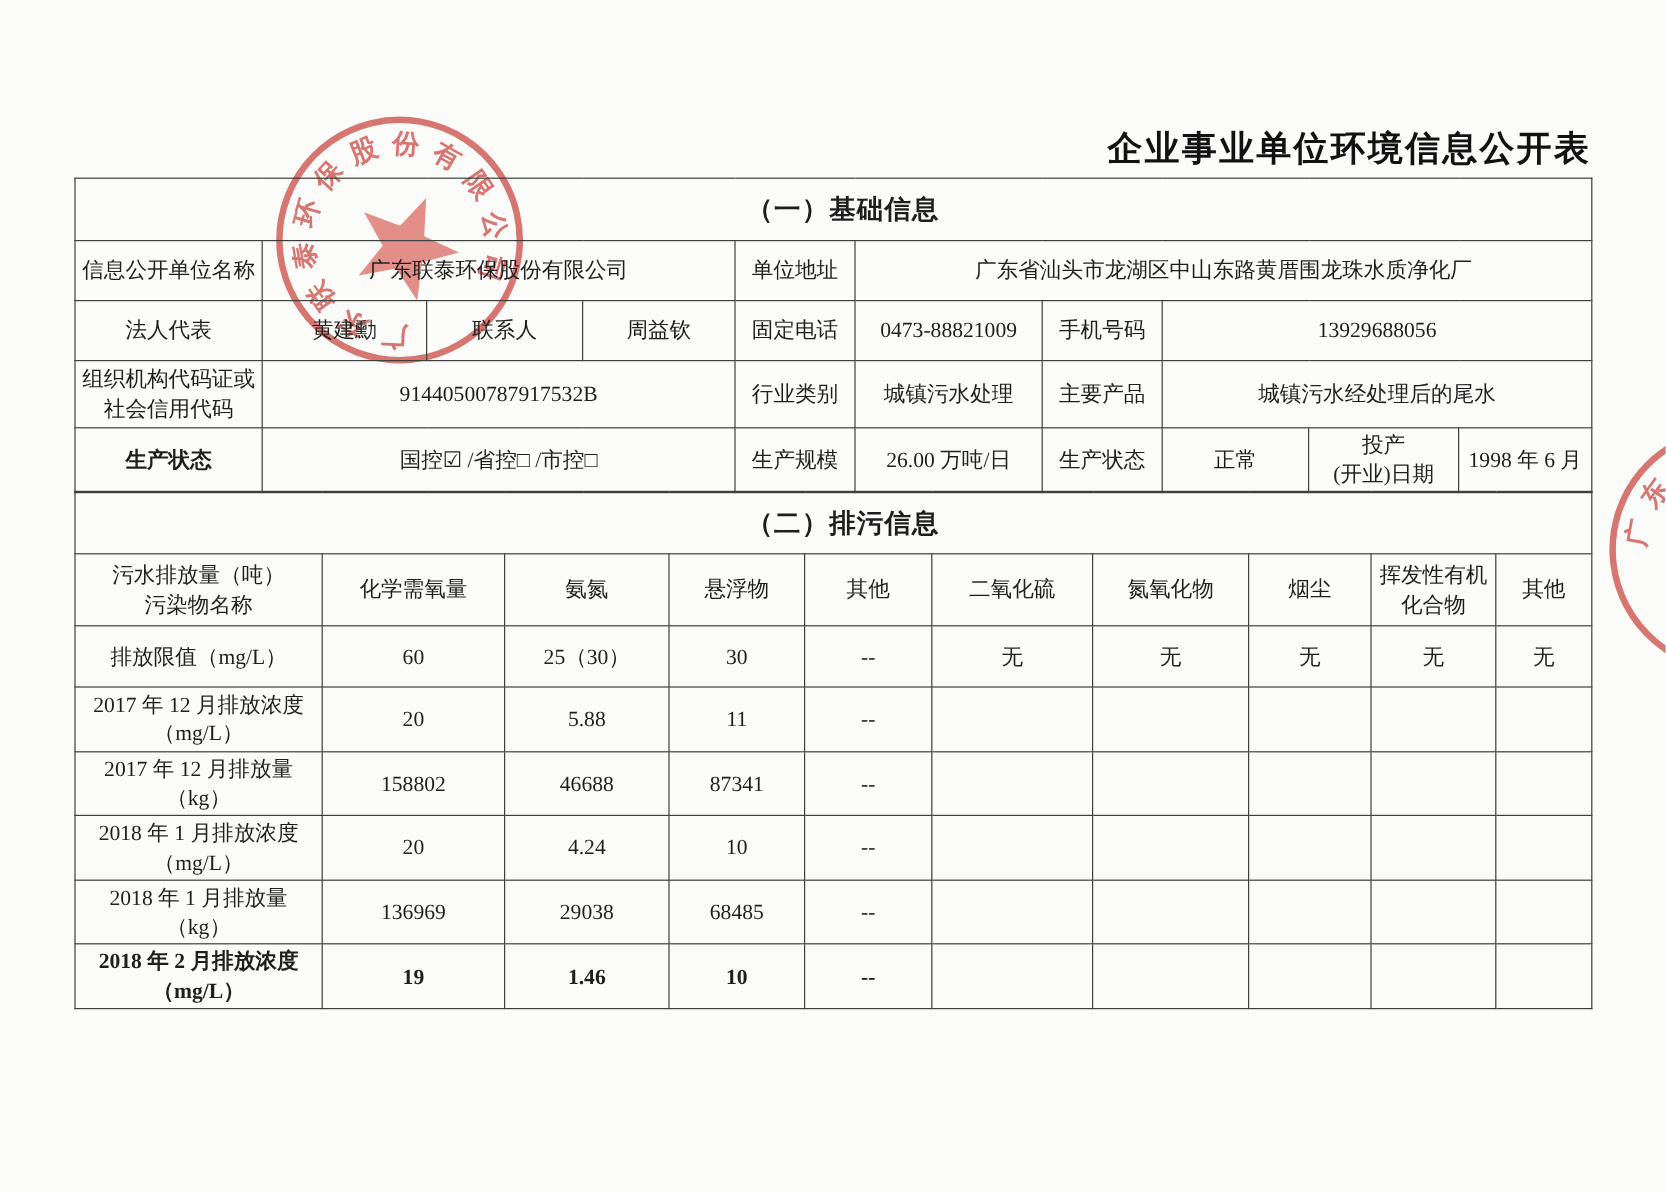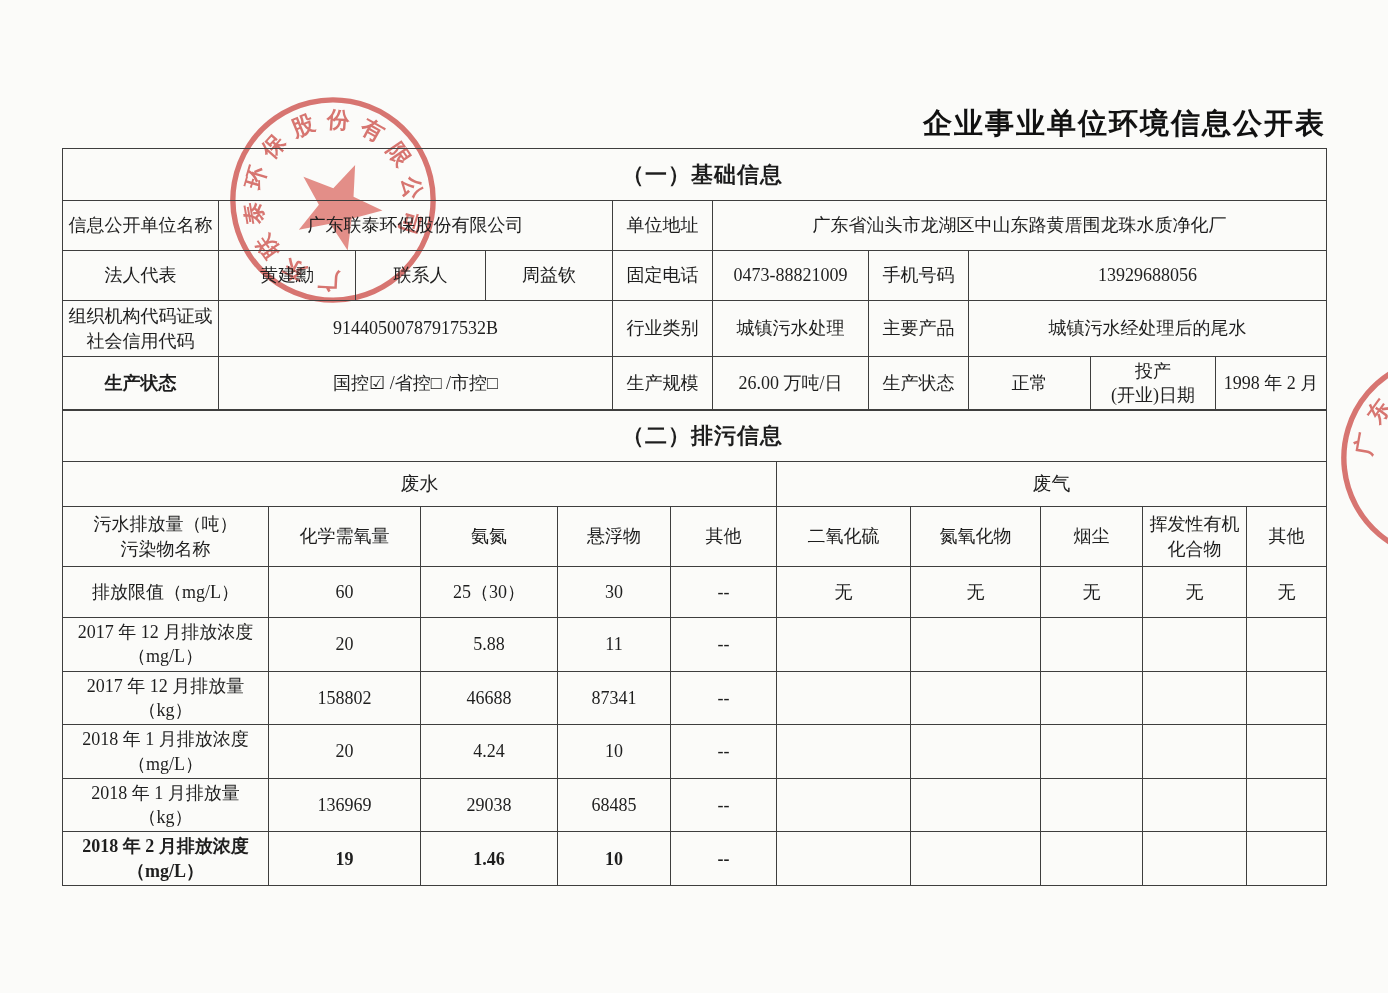--- a/index.html
+++ b/index.html
@@ -121,21 +121,21 @@
       <td style="font-weight:bold">生产状态</td>
       <td colspan="3">国控☑ /省控□ /市控□</td>
       <td>生产规模</td>
       <td>26.00 万吨/日</td>
       <td>生产状态</td>
       <td>正常</td>
       <td class="two-line">
         <div>投产</div>
         <div>(开业)日期</div>
       </td>
-      <td>1998 年 2 月</td>
+      <td>1998 年 6 月</td>
     </tr>
   </tbody>
     </table>
 
   <table class="t2">
     <colgroup>
       <col style="width:206px">
         <col style="width:152px">
         <col style="width:137px">
         <col style="width:113px">
@@ -143,24 +143,20 @@
         <col style="width:134px">
         <col style="width:130px">
         <col style="width:102px">
       <col style="width:104px">
         <col style="width:80px">
     </colgroup>
     <tbody>
         <tr class="sec-hdr" style="height:52px">
       <td colspan="10">（二）排污信息</td>
     </tr>
-    <tr class="gas-water" style="height:45px">
-      <td colspan="5">废水</td>
-      <td colspan="5">废气</td>
-    </tr>
     <tr style="height:60px" id="discharge-header-row">
       <td class="two-line">
         <div>污水排放量（吨）</div>
         <div>污染物名称</div>
       </td>
     <td>化学需氧量</td>
           <td>氨氮</td>
           <td>悬浮物</td>
           <td>其他</td>
           <td>二氧化硫</td>

